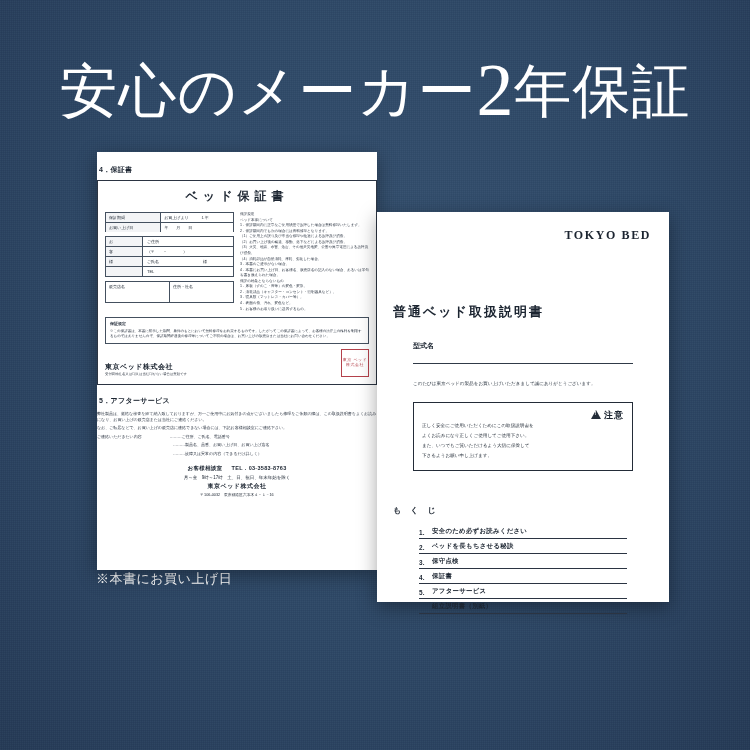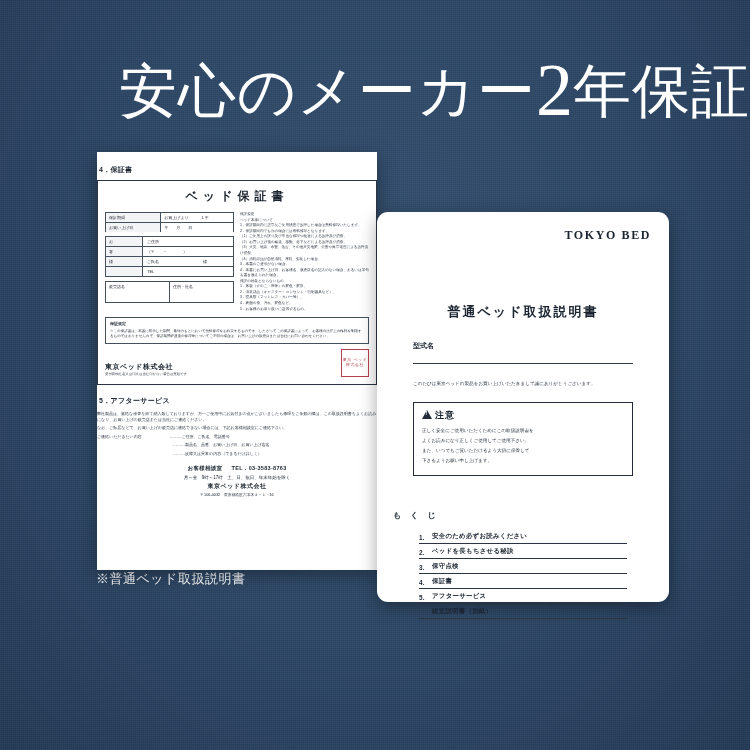--- a/index.html
+++ b/index.html
@@ -30,21 +30,21 @@
       repeating-linear-gradient(0deg, rgba(255,255,255,0.015) 0 1px, rgba(0,0,0,0.015) 1px 2px);
     pointer-events: none;
   }
 
   
   .headline {
     position: absolute;
     top: 52px;
     left: 0;
     width: 750px;
-    text-align: right;
+    text-align: center;
     color: #ffffff;
     font-family: "Liberation Serif", serif;
     font-size: 58px;
     letter-spacing: 1px;
     line-height: 1.05;
     white-space: nowrap;
   }
   .headline .big {
     font-size: 74px;
     vertical-align: -4px;
@@ -73,21 +73,20 @@
   
   #doc-manual {
     left: 377px;
     top: 212px;
     width: 292px;
     height: 390px;
     padding: 14px 16px;
     font-size: 6px;
     color: #1b2430;
     z-index: 3;
-    border-radius: 11px;
   }
 
   
   .w-sect {
     font-size: 7px;
     font-weight: bold;
     margin: 0 0 5px 2px;
     letter-spacing: 0.3px;
   }
   .w-box {
@@ -243,21 +242,20 @@
   .m-brand {
     text-align: right;
     font-family: "Liberation Serif", serif;
     font-size: 12px;
     font-weight: bold;
     letter-spacing: 1.6px;
     color: #1b2430;
     margin: 2px 2px 0 0;
   }
   .m-title {
-    text-align: center;
     font-size: 13px;
     font-weight: bold;
     letter-spacing: 2px;
     margin-top: 60px;
   }
   .m-model {
     margin: 20px 20px 0 20px;
     font-size: 7px;
     font-weight: bold;
   }
@@ -271,25 +269,24 @@
     font-size: 4.6px;
     line-height: 1.7;
     color: #26303c;
   }
   .m-caution {
     margin: 14px 20px 0 20px;
     border: 1.2px solid #232c38;
     padding: 6px 8px 8px 8px;
   }
   .m-caution-head {
-    text-align: left;
+    text-align: right;
     font-size: 9px;
     font-weight: bold;
     letter-spacing: 1px;
-    margin-bottom: 5px;
   }
   .m-caution-head .tri {
     display: inline-block;
     width: 0; height: 0;
     border-left: 5px solid transparent;
     border-right: 5px solid transparent;
     border-bottom: 9px solid #232c38;
     position: relative;
     margin-right: 3px;
     vertical-align: -1px;
@@ -500,16 +497,16 @@
       <div class="m-toc-item">
         <span class="num">5.</span>
         <span>アフターサービス</span>
       </div>
       <div class="m-toc-item last">
         <span>組立説明書（別紙）</span>
       </div>
     </div>
   </div>
 
-  <div class="img-note">※普通ベッド取扱説明書</div>
+  <div class="img-note">※本書にお買い上げ日</div>
 
 
 </div>
 
 </body></html>

